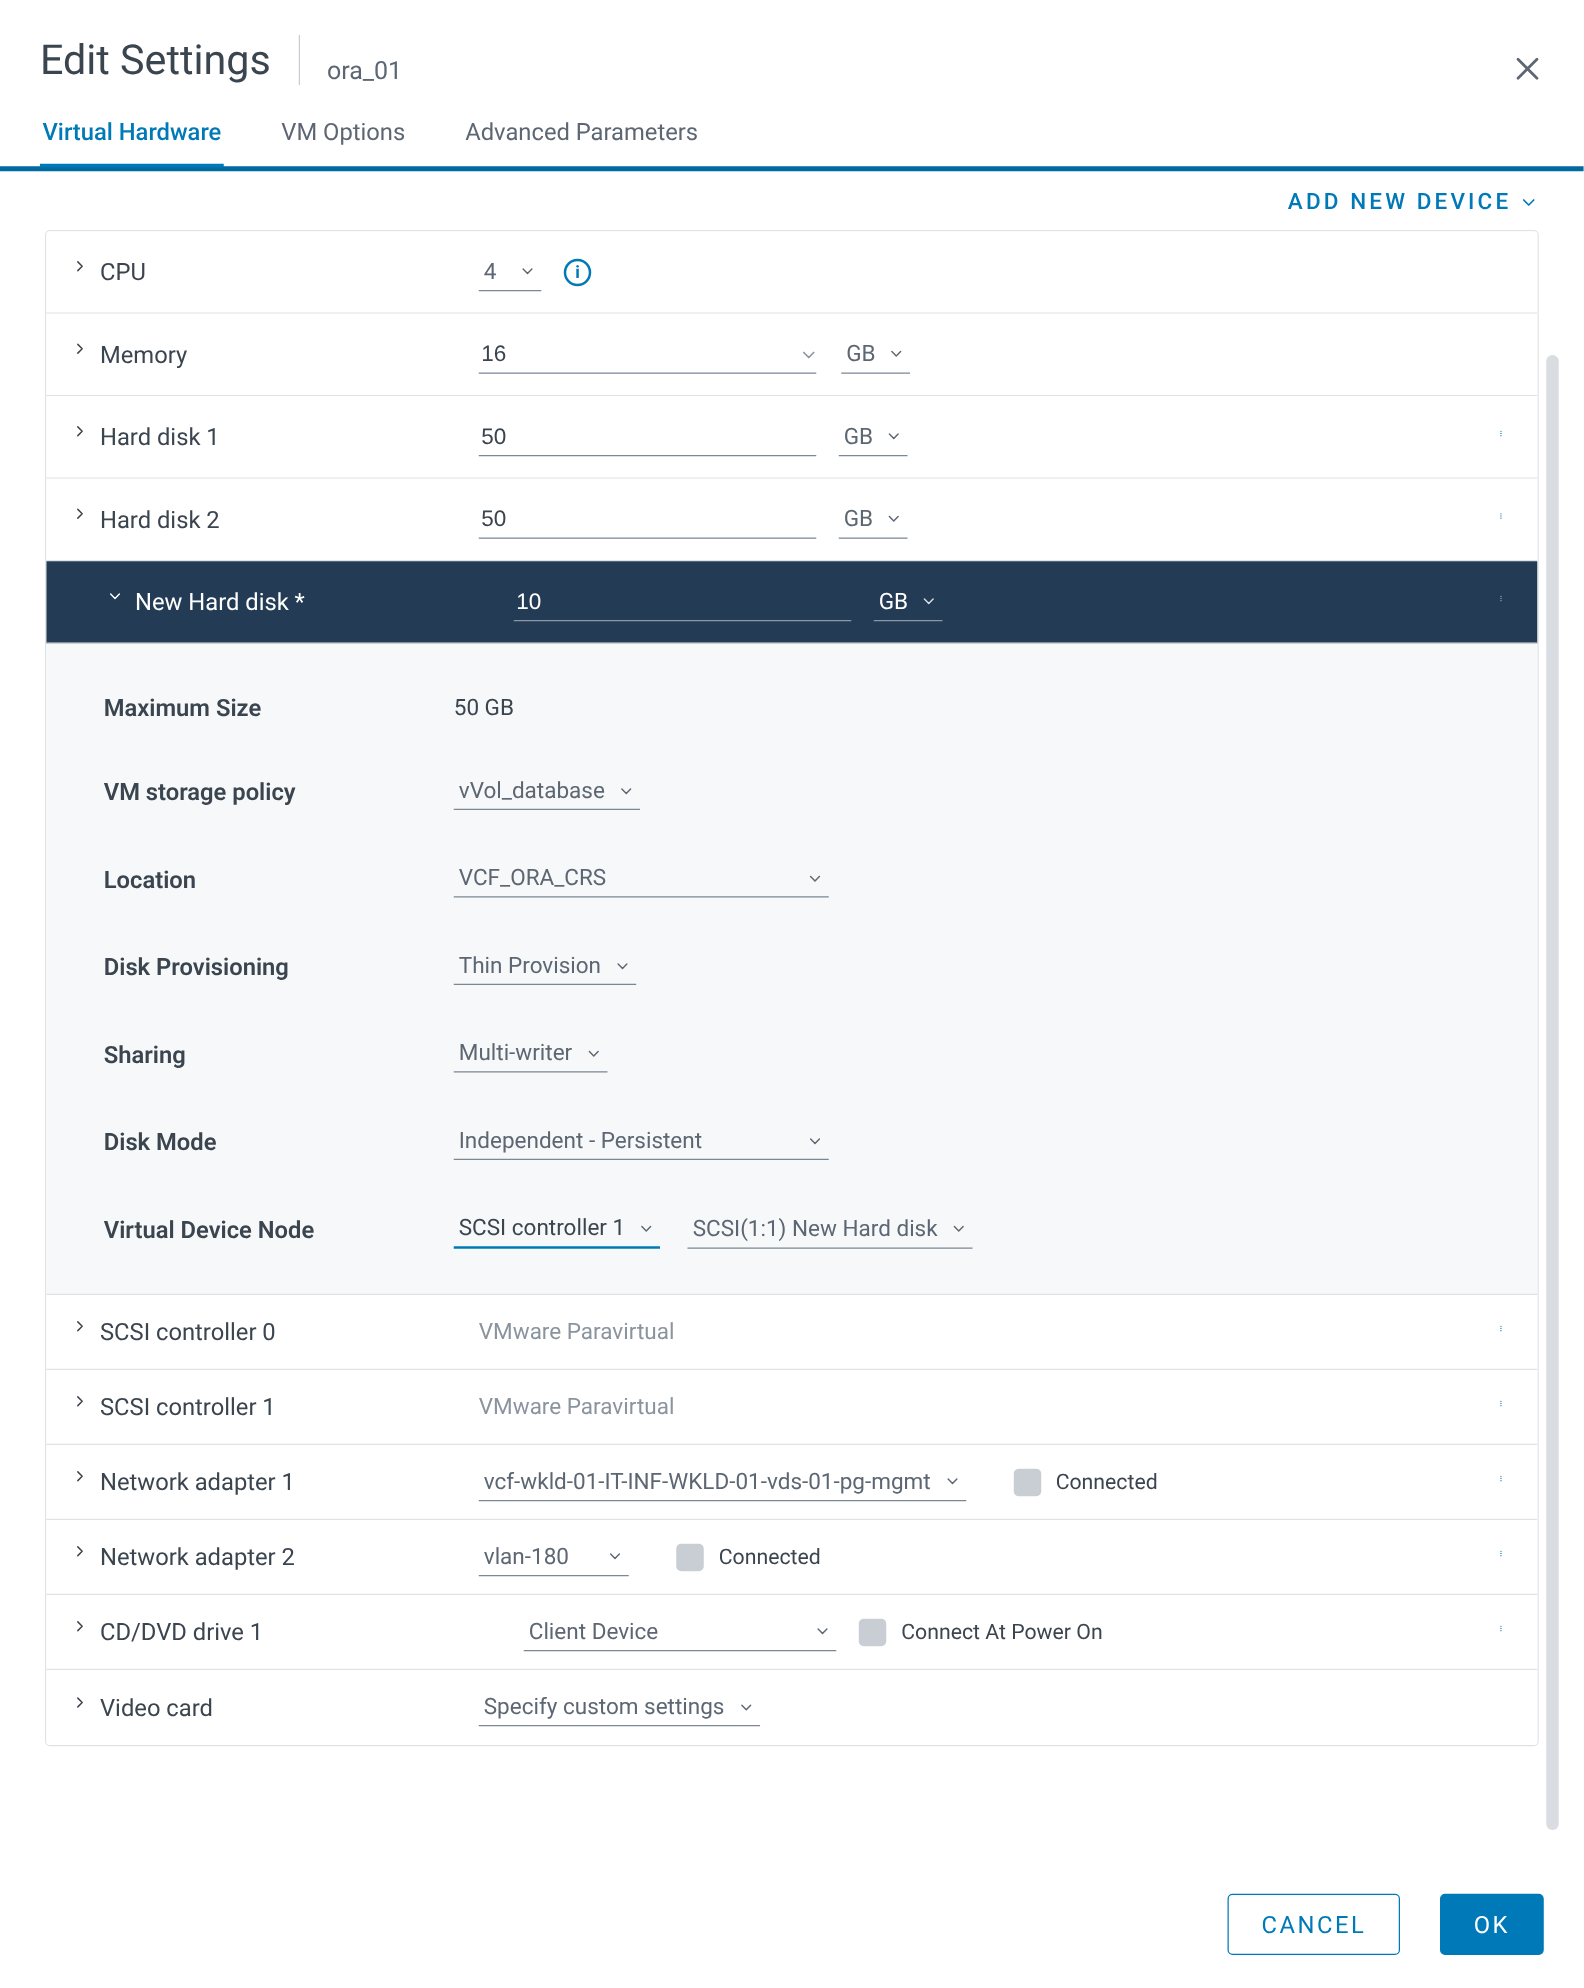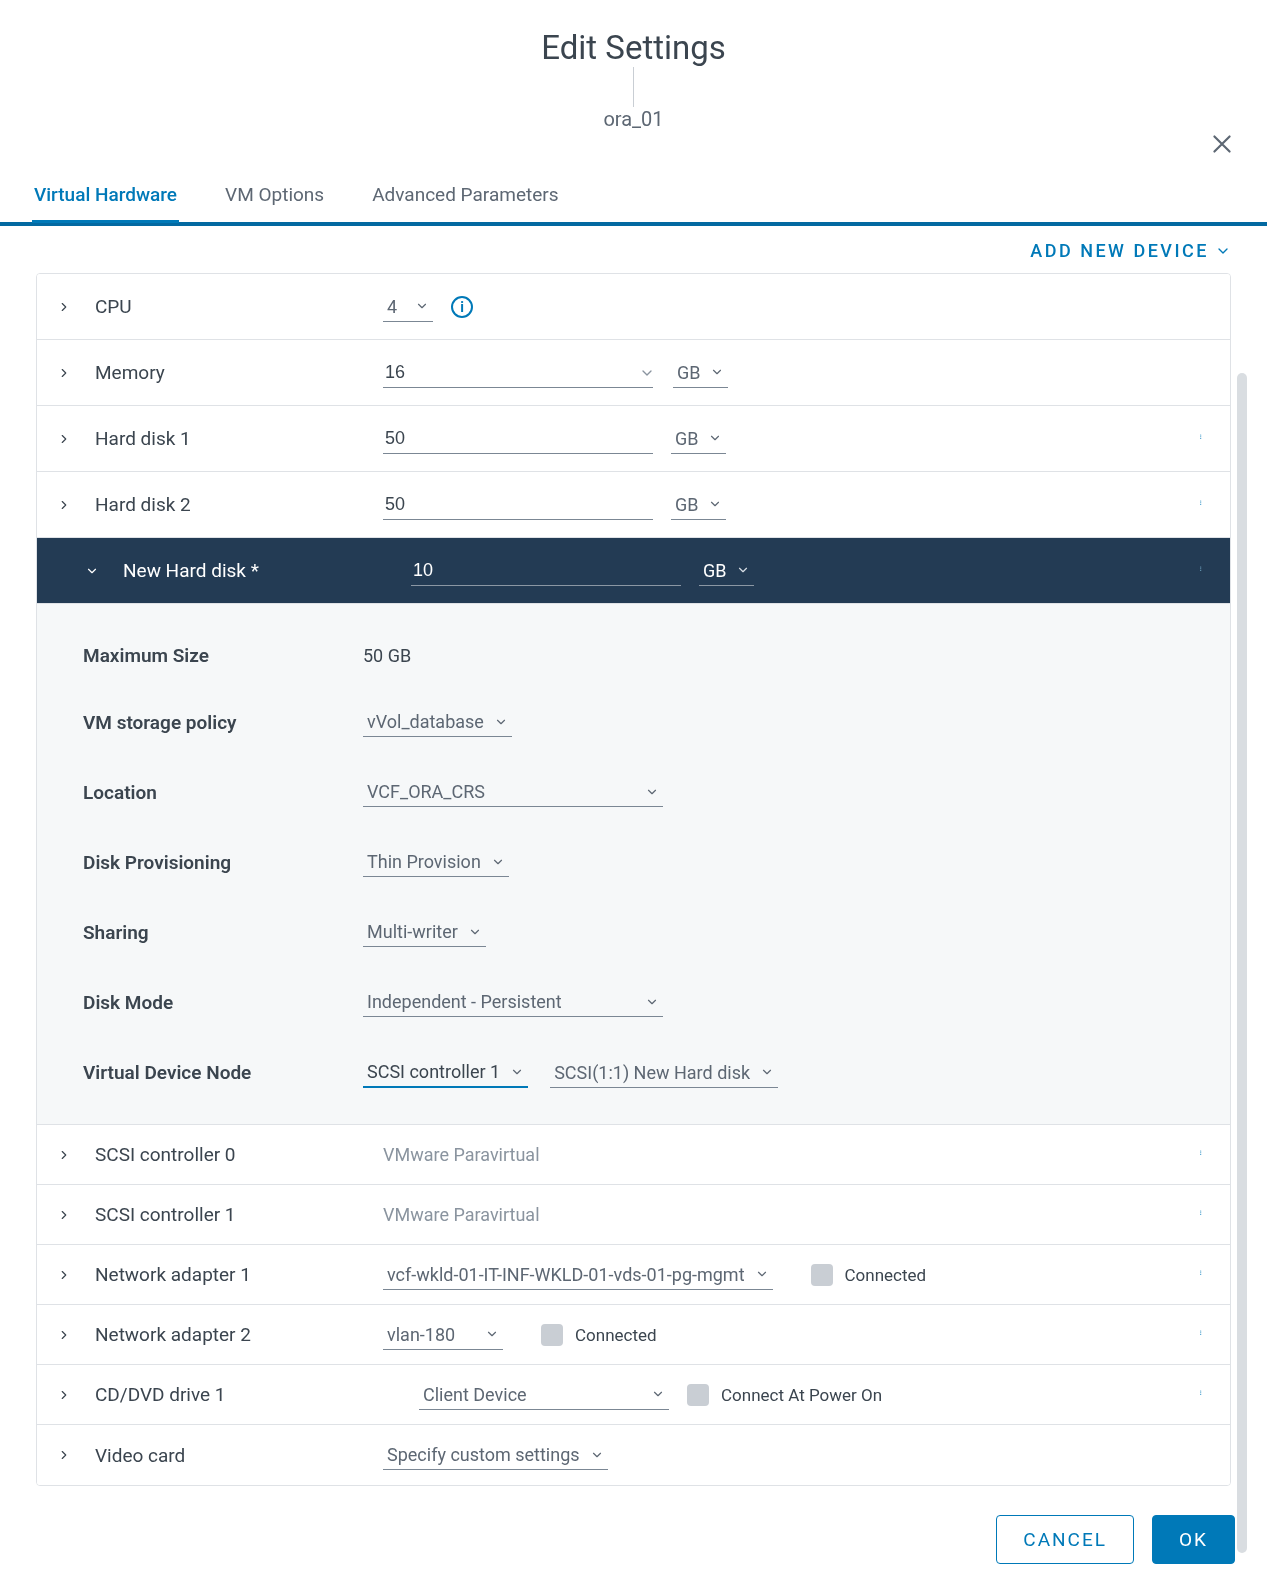--- a/index.html
+++ b/index.html
@@ -10,23 +10,22 @@
   background: #fff;
   width: 1267px;
   height: 1590px;
   overflow: hidden;
   position: relative;
 }
 
 
 .dlg-header {
   display: flex;
-  align-items: center;
+  align-items: flex-end;
   padding: 28px 32px 18px 32px;
-  flex-direction: column;
 }
 .dlg-title { font-size: 33px; font-weight: 400; color: #3b454f; }
 .dlg-sep { width:1px; height:40px; background:#c9ced4; margin:0 22px; }
 .dlg-sub { font-size: 20px; color: #5d6773; }
 .close-x { margin-left: auto; cursor: pointer; color:#5d6773; font-size:0; }
 .close-x svg { width:26px; height:26px; }
 
 
 .tabs {
   display: flex;
@@ -46,21 +45,21 @@
 .list { border:1px solid #dfe2e6; border-radius:4px; overflow:hidden;}
 .row {
   display:flex;
   align-items:center;
   min-height:66px;
   border-bottom:1px solid #dfe2e6;
   padding: 0 20px;
   background:#fff;
 }
 .row:last-of-type { border-bottom:none; }
-.row-col-label { display:flex; align-items:center; width: 326px; font-size:19px; color:#3b454f; gap:24px;}
+.row-col-label { display:flex; width: 326px; font-size:19px; color:#3b454f; gap:9px;}
 .row-col-val { flex:1; display:flex; align-items:center; gap:18px; }
 .row .kebab { margin-left:auto; cursor:pointer; color:#0079b8; padding:0 4px;}
 .row .kebab.light { color:#88c6e3; }
 
 
 .chev { display:inline-flex; }
 .chev svg { width:14px; height:14px; }
 
 
 .txt-in {
@@ -113,21 +112,21 @@
   width:22px;
   height:22px;
   border-radius:4px;
   background:#c9ced4;
 }
 
 
 .info-ico { width:22px;height:22px;border:2px solid #0079b8;border-radius:50%;display:inline-flex;align-items:center;justify-content:center;font-size:14px;font-weight:700;color:#0079b8;}
 
 
-.footer { position:absolute; right:32px; bottom:26px; display:flex; gap:18px;}
+.footer { position:absolute; right:32px; bottom:26px; display:flex; gap:32px;}
 .btn { padding: 12px 26px; font-size:19px; letter-spacing:2px; border-radius:4px; cursor:pointer; }
 .btn.cancel { border:1px solid #0079b8; color:#0079b8; background:#fff;}
 .btn.ok { background:#0079b8; color:#fff; border:1px solid #0079b8;}
 
 svg { fill:none; stroke:currentColor; stroke-width:2; stroke-linecap:round; stroke-linejoin:round; }
 </style>
 </head>
 <body>
 
 <div class="dlg-header">

